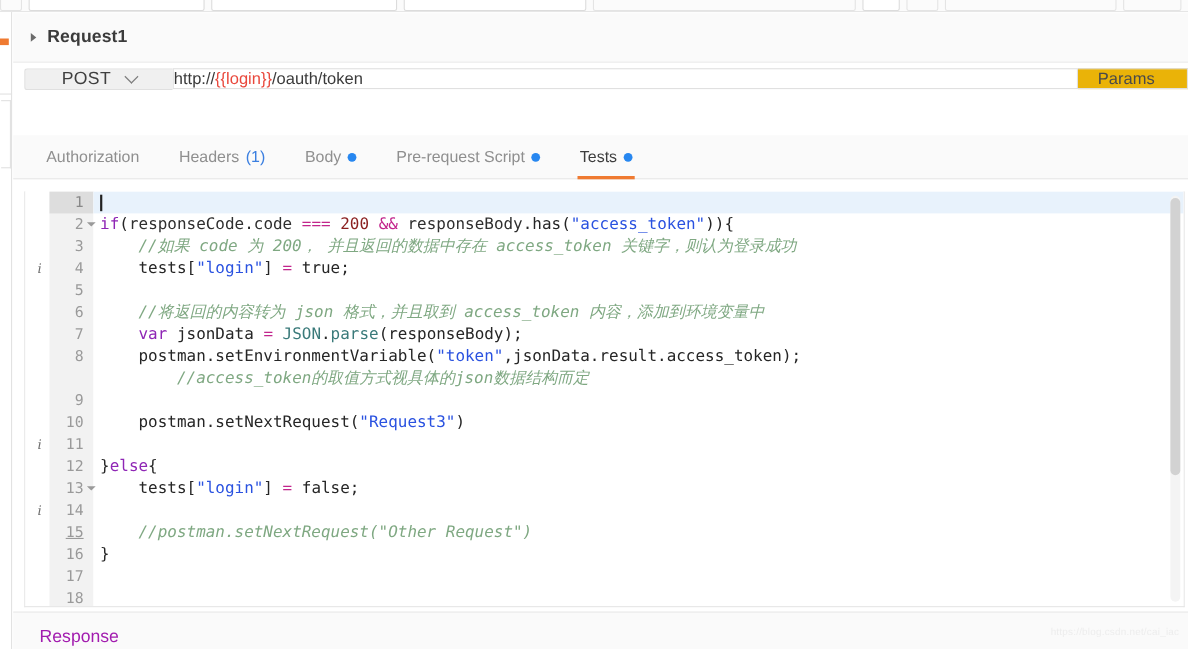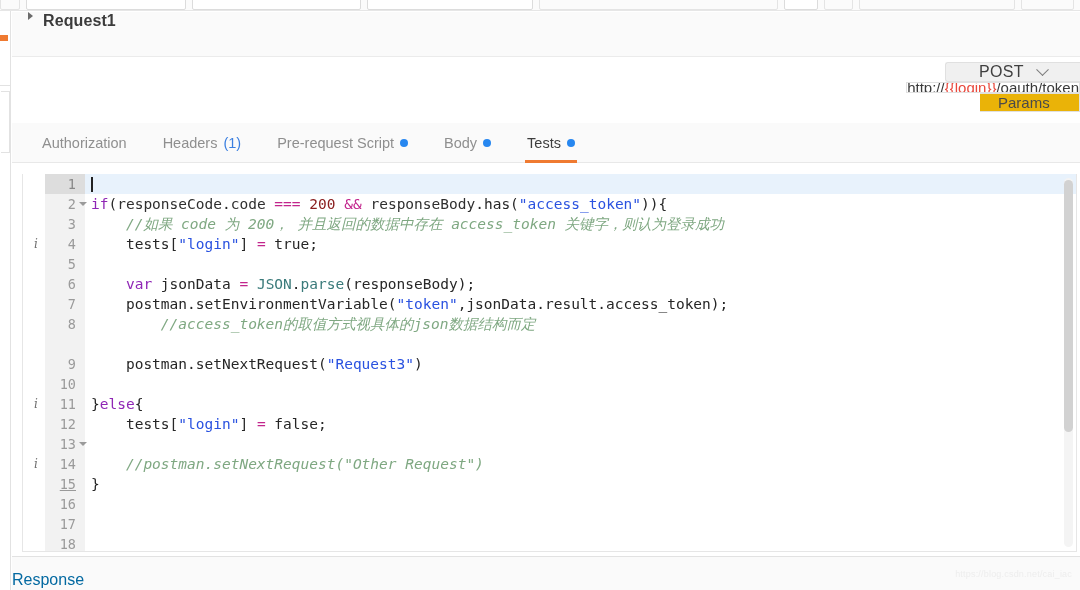--- a/index.html
+++ b/index.html
@@ -73,21 +73,21 @@
   }
 
   
   .req-header {
     position: absolute;
     left: 12px; top: 12px;
     width: 1068px; height: 45px;
     background: #fafafa;
     border-bottom: 1px solid #ebebeb;
     display: flex;
-    align-items: flex-start;
+    align-items: center;
     padding-left: 16px;
   }
   .caret {
     width: 0; height: 0;
     border-left: 5px solid #6b6b6b;
     border-top: 4px solid transparent;
     border-bottom: 4px solid transparent;
     margin-right: 10px;
   }
   .req-title {
@@ -96,22 +96,21 @@
     color: #3b3b3b;
     letter-spacing: .1px;
   }
 
   
   .url-row {
     position: absolute;
     left: 22px; top: 62px;
     width: 1058px; height: 50px;
     display: flex;
-    align-items: flex-end;
-    flex-direction: column;
+    align-items: flex-start;
   }
   .method-box {
     width: 135px;
     background: #f0f0f0;
     border: 1px solid #e0e0e0;
     border-right: none;
     border-radius: 3px 0 0 3px;
     display: flex;
     align-items: center;
     justify-content: center;
@@ -310,23 +309,23 @@
     background: #e2e2e2;
   }
   .resp-area {
     position: absolute;
     left: 12px; top: 557px;
     width: 1068px; height: 33px;
     background: #fafafa;
   }
   .resp-title {
     position: absolute;
-    left: 0; top: 14px;
+    left: 24px; top: 14px;
     font-size: 16px;
-    color: #0369a1;
+    color: #a21caf;
   }
   .watermark {
     position: absolute;
     right: 8px; top: 12px;
     font-size: 9px;
     color: #ededed;
     letter-spacing: .2px;
   }
 </style>
 </head>
@@ -381,25 +380,25 @@
 
   <div class="tab-strip" id="tab-strip">
       <div class="tab">
         <span>Authorization</span>
       </div>
       <div class="tab">
         <span>Headers</span>
         <span class="tab-count">(1)</span>
       </div>
       <div class="tab">
+        <span>Body</span>
+        <span class="tab-dot"></span>
+      </div>
+      <div class="tab">
         <span>Pre-request Script</span>
-        <span class="tab-dot"></span>
-      </div>
-      <div class="tab">
-        <span>Body</span>
         <span class="tab-dot"></span>
       </div>
       <div class="tab active">
         <span>Tests</span>
         <span class="tab-dot"></span>
       </div>
     </div>
 
   <div class="editor">
     <div class="gutter-marks">
@@ -427,20 +426,21 @@
         <div class="ln" style="top: 320px;">16</div>
         <div class="ln" style="top: 340px;">17</div>
         <div class="ln" style="top: 360px;">18</div>
       </div>
     <div class="code-area" id="code-area">
         <div class="line hl"><span class="codetext"></span><span class="caret-bar"></span></div>
         <div class="line"><span class="codetext"><span class="t-kw">if</span><span class="t-pl">(</span><span class="t-fn">responseCode</span><span class="t-pl">.</span><span class="t-fn">code</span><span class="t-pl"> </span><span class="t-op">===</span><span class="t-pl"> </span><span class="t-num">200</span><span class="t-pl"> </span><span class="t-op">&amp;&amp;</span><span class="t-pl"> </span><span class="t-fn">responseBody</span><span class="t-pl">.has(</span><span class="t-str">"access_token"</span><span class="t-pl">)){</span></span></div>
         <div class="line"><span class="codetext"><span class="t-cmt">    //如果 code 为 200， 并且返回的数据中存在 access_token 关键字，则认为登录成功</span></span></div>
         <div class="line"><span class="codetext"><span class="t-pl">    tests[</span><span class="t-str">"login"</span><span class="t-pl">] </span><span class="t-op">=</span><span class="t-pl"> true;</span></span></div>
         <div class="line"><span class="codetext"></span></div>
+        <div class="line"><span class="codetext"><span class="t-cmt">    //将返回的内容转为 json 格式，并且取到 access_token 内容，添加到环境变量中</span></span></div>
         <div class="line"><span class="codetext"><span class="t-pl">    </span><span class="t-kw">var</span><span class="t-pl"> jsonData </span><span class="t-op">=</span><span class="t-pl"> </span><span class="t-cls">JSON</span><span class="t-pl">.</span><span class="t-cls">parse</span><span class="t-pl">(responseBody);</span></span></div>
         <div class="line"><span class="codetext"><span class="t-pl">    postman.setEnvironmentVariable(</span><span class="t-str">"token"</span><span class="t-pl">,jsonData.result.access_token);</span></span></div>
         <div class="line"><span class="codetext"><span class="t-cmt">        //access_token的取值方式视具体的json数据结构而定</span></span></div>
         <div class="line"><span class="codetext"></span></div>
         <div class="line"><span class="codetext"><span class="t-pl">    postman.setNextRequest(</span><span class="t-str">"Request3"</span><span class="t-pl">)</span></span></div>
         <div class="line"><span class="codetext"></span></div>
         <div class="line"><span class="codetext"><span class="t-pl">}</span><span class="t-kw">else</span><span class="t-pl">{</span></span></div>
         <div class="line"><span class="codetext"><span class="t-pl">    tests[</span><span class="t-str">"login"</span><span class="t-pl">] </span><span class="t-op">=</span><span class="t-pl"> false;</span></span></div>
         <div class="line"><span class="codetext"></span></div>
         <div class="line"><span class="codetext"><span class="t-cmt">    //postman.setNextRequest("Other Request")</span></span></div>

